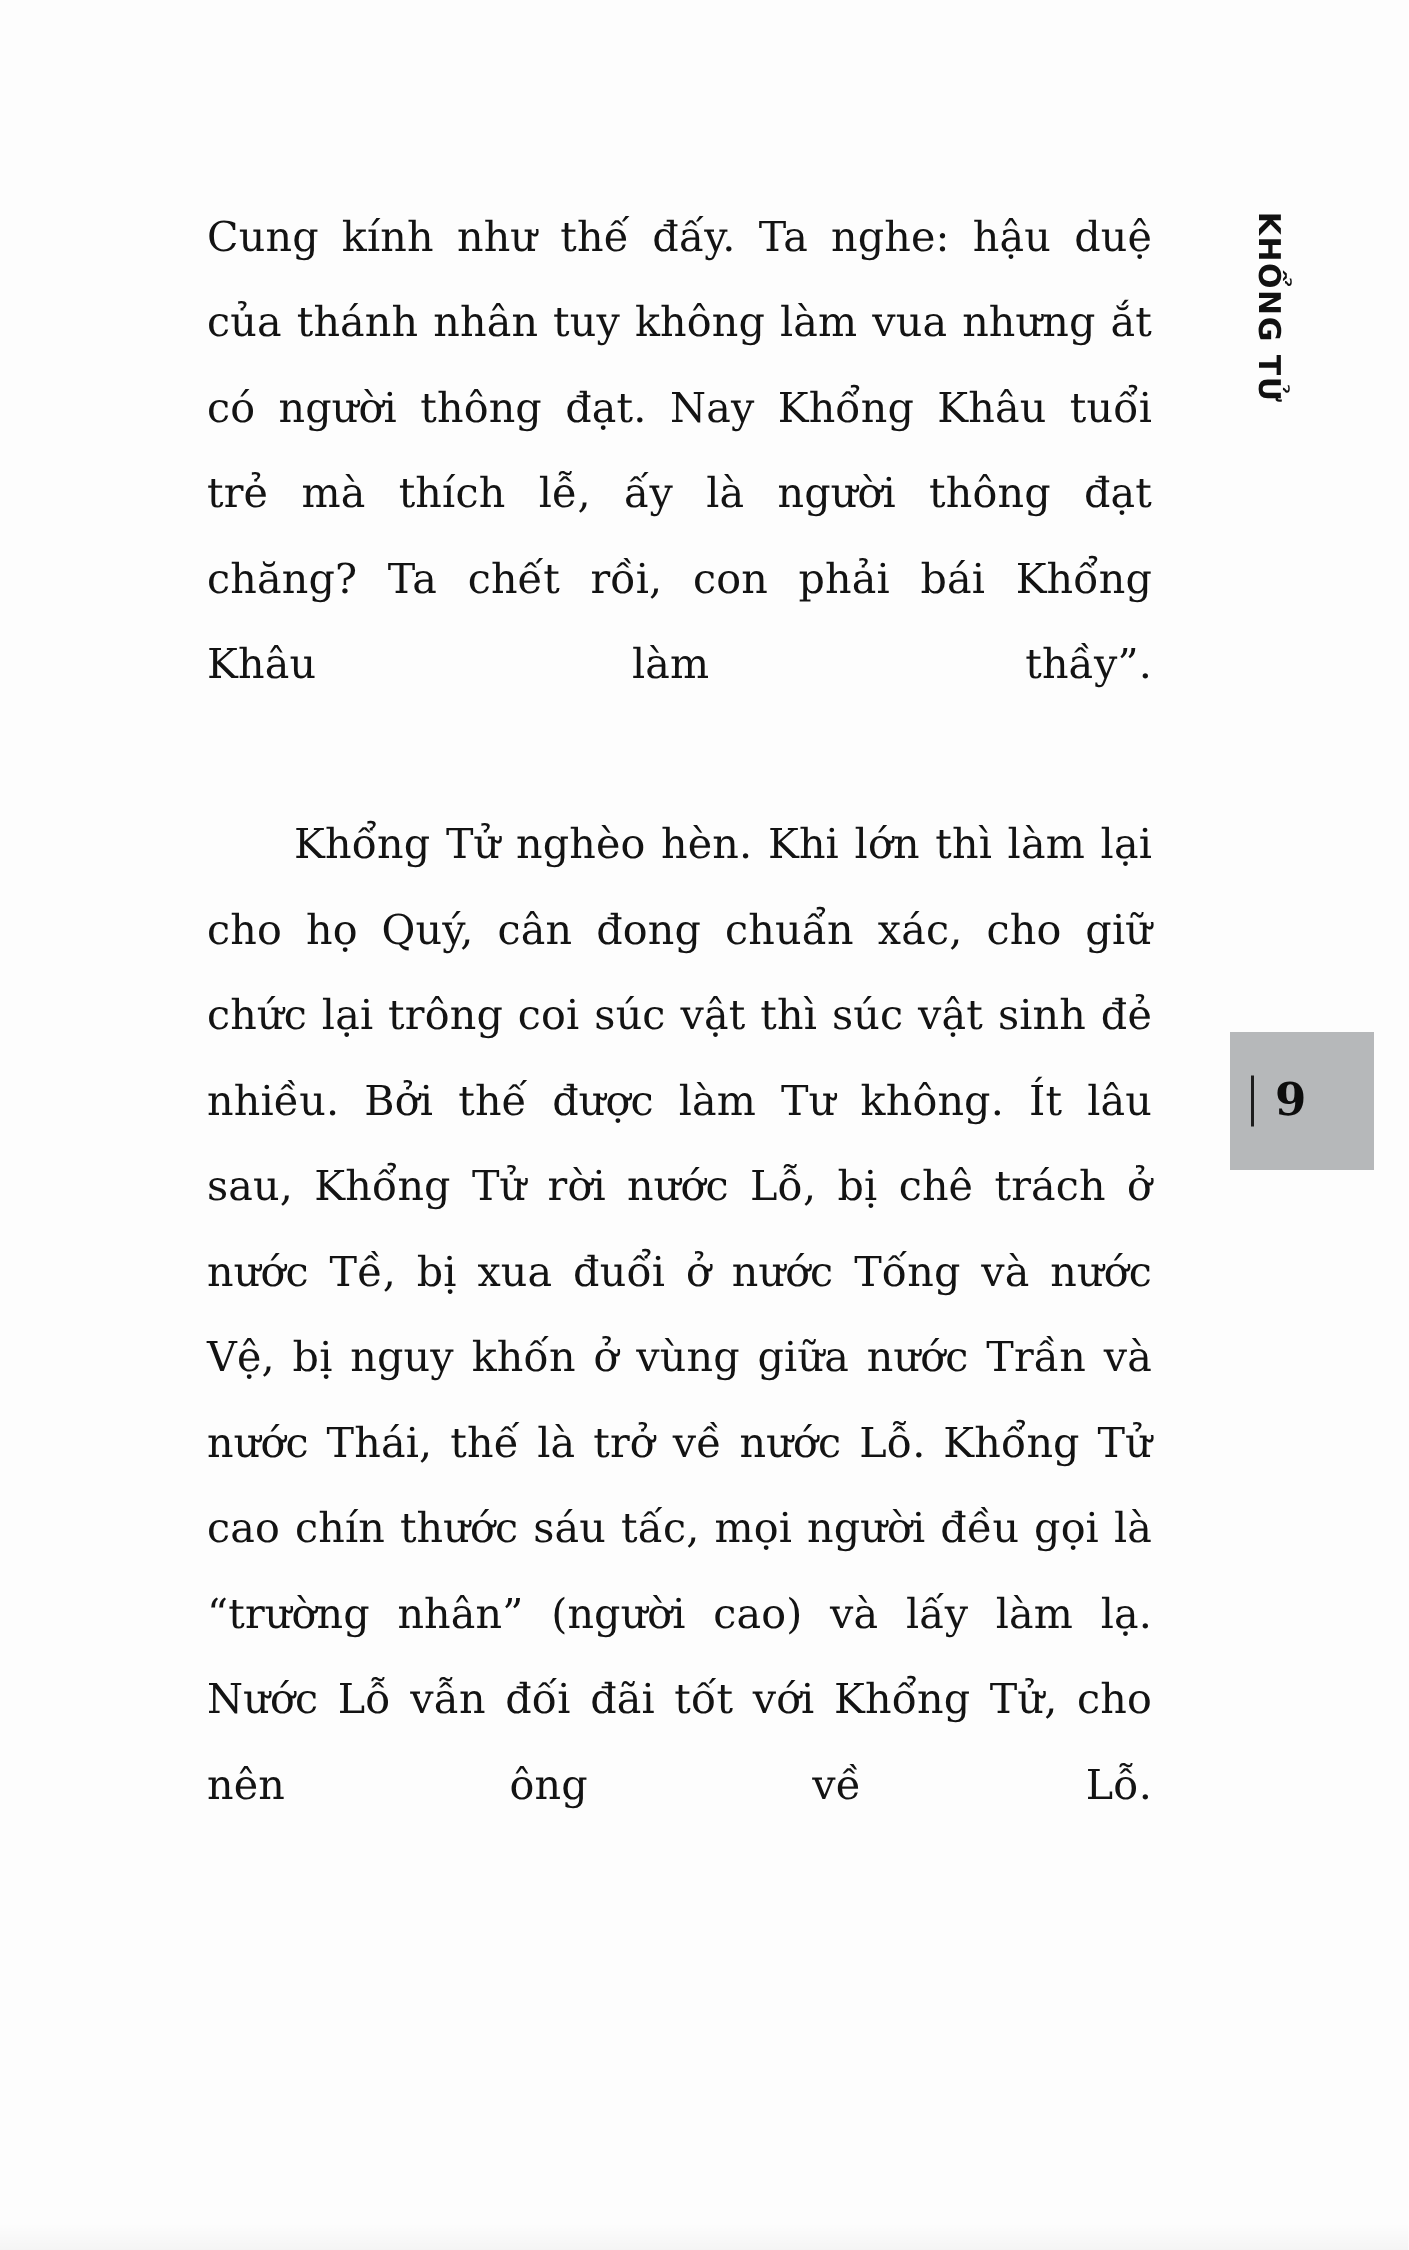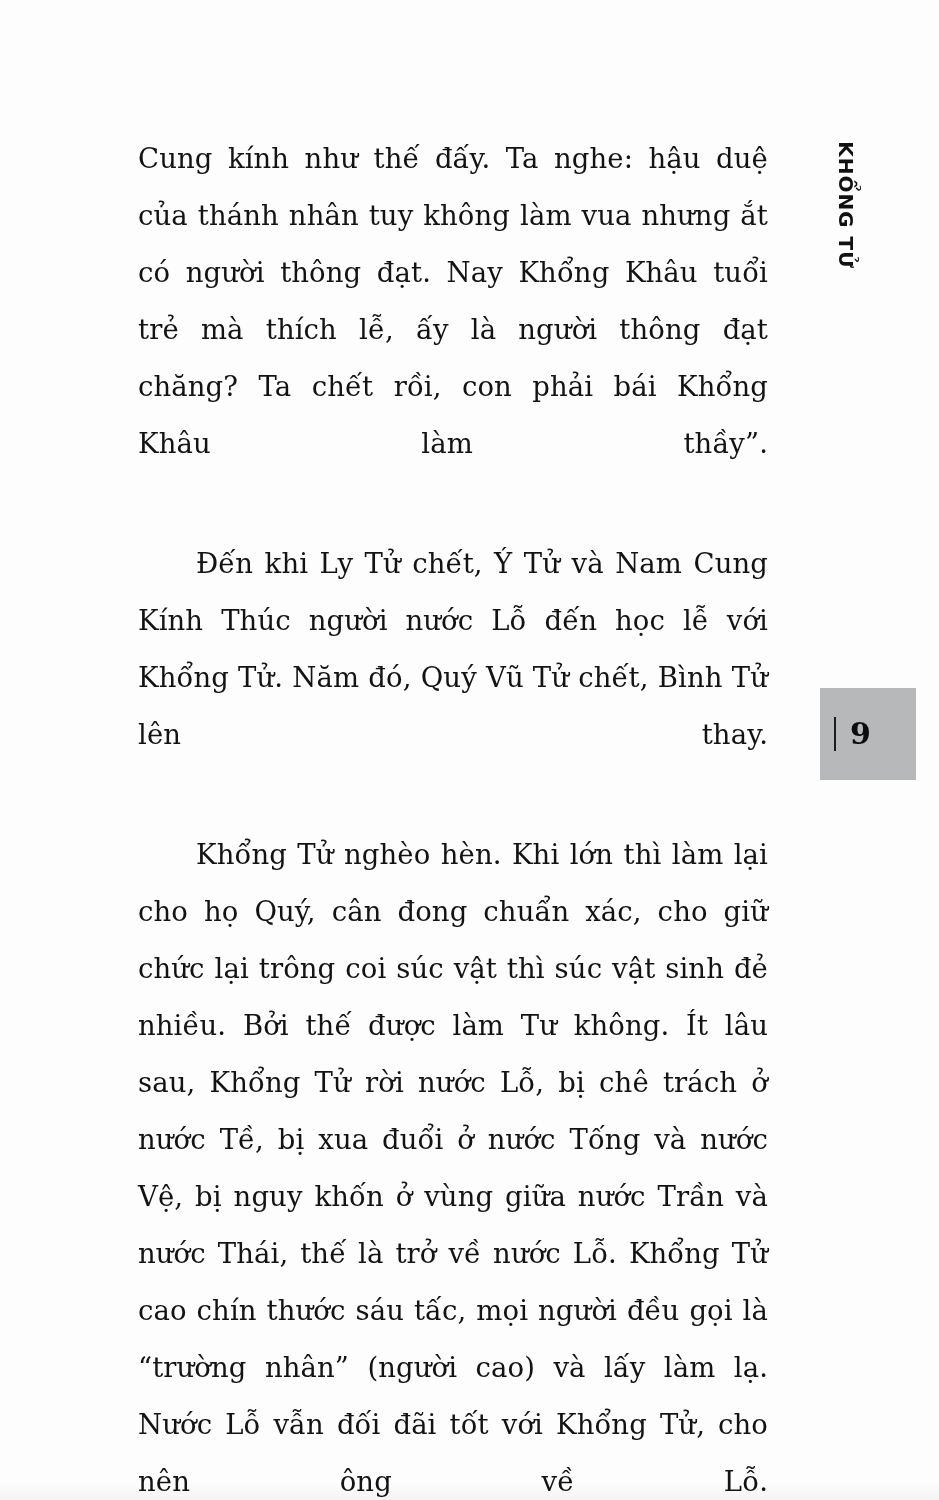--- a/index.html
+++ b/index.html
@@ -119,21 +119,20 @@
     background: linear-gradient(to bottom, rgba(0,0,0,0.0), rgba(0,0,0,0.035));
   }
 </style>
 </head>
 <body>
 
 <div class="page">
 
   <div class="text-column">
     <p class="para">Cung kính như thế đấy. Ta nghe: hậu duệ của thánh nhân tuy không làm vua nhưng ắt có người thông đạt. Nay Khổng Khâu tuổi trẻ mà thích lễ, ấy là người thông đạt chăng? Ta chết rồi, con phải bái Khổng Khâu làm thầy”.</p>
-    <p class="para indent">Đến khi Ly Tử chết, Ý Tử và Nam Cung Kính Thúc người nước Lỗ đến học lễ với Khổng Tử. Năm đó, Quý Vũ Tử chết, Bình Tử lên thay.</p>
     <p class="para indent"><span>Khổng Tử nghèo hèn. Khi lớn thì làm lại cho họ Quý, cân đong chuẩn xác, cho giữ chức lại trông coi súc vật thì súc vật sinh đẻ nhiều. Bởi thế được làm Tư không. Ít lâu sau, Khổng Tử rời nước Lỗ, bị chê trách ở nước Tề, bị xua đuổi ở nước Tống và nước Vệ, bị nguy khốn ở vùng giữa nước Trần và nước Thái, thế là trở về nước Lỗ. Khổng Tử cao chín thước sáu tấc, mọi người đều gọi là “trường nhân” </span><span class="ital">(người cao)</span><span> và lấy làm lạ. Nước Lỗ vẫn đối đãi tốt với Khổng Tử, cho nên ông về Lỗ.</span></p>
   </div>
 
   <div class="running-head">
     <span>KHỔNG TỬ</span>
   </div>
 
   <div class="folio">
     <div class="rule"></div>
     <div class="num">9</div>

